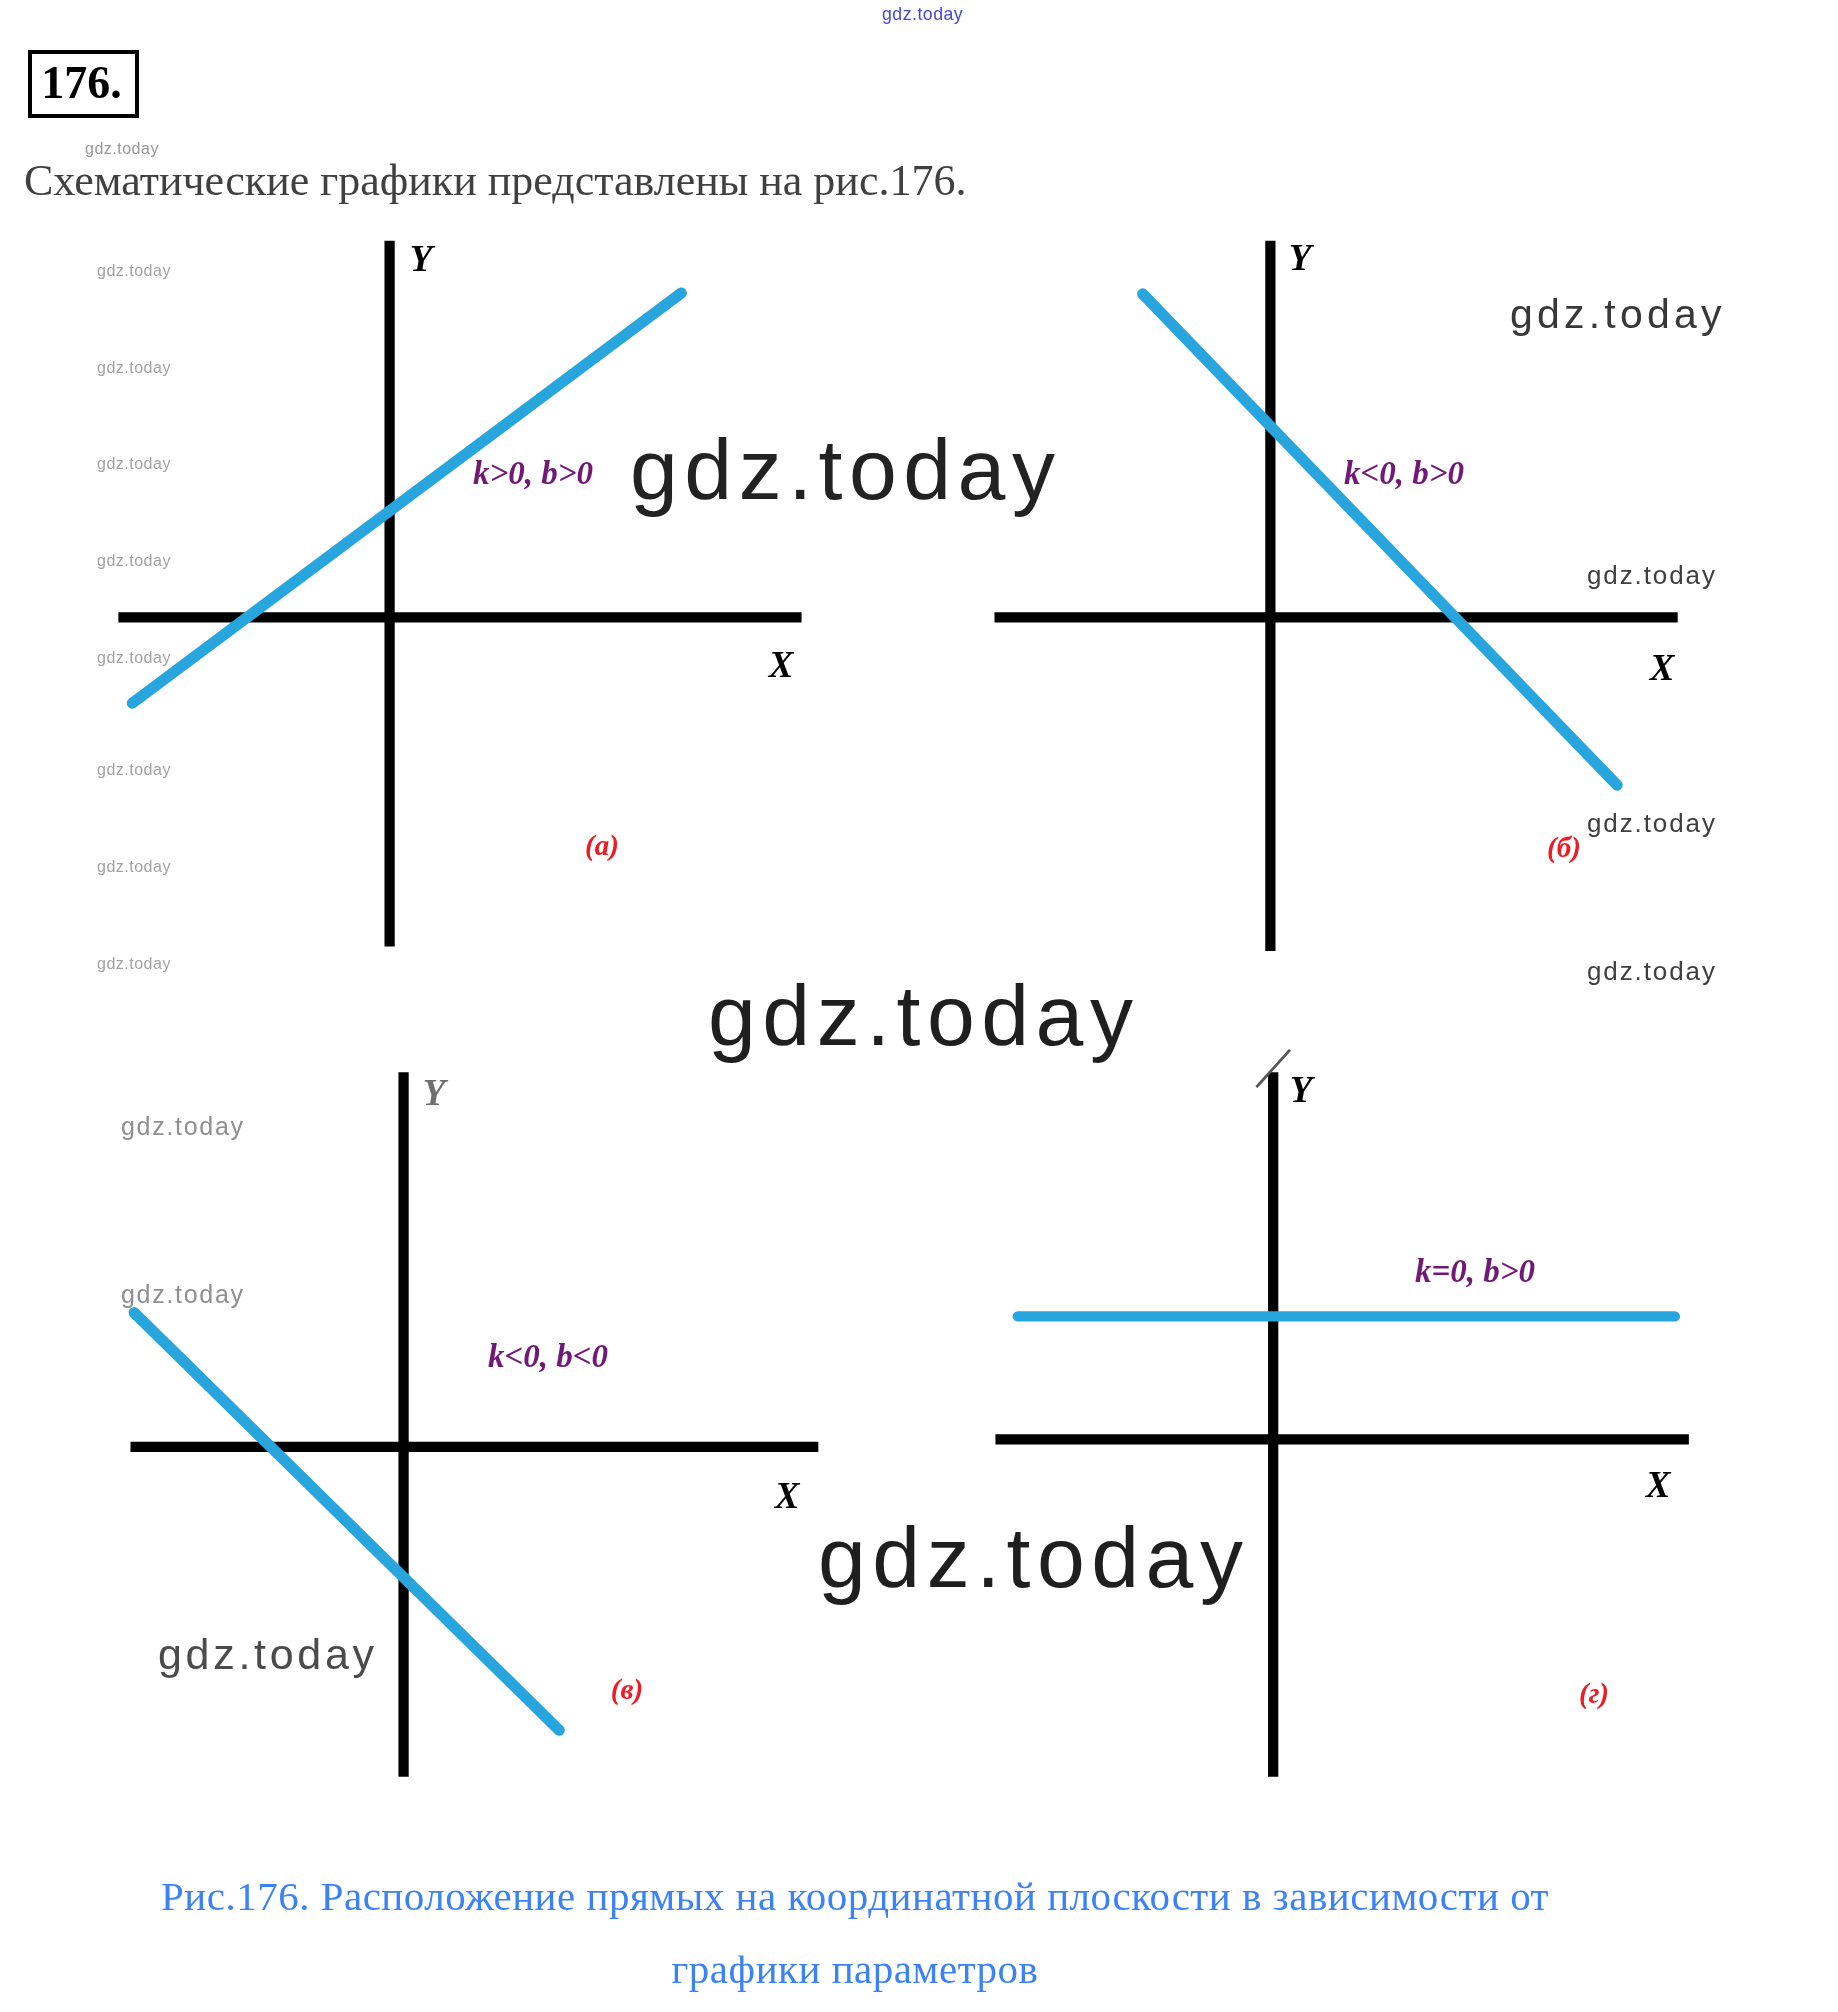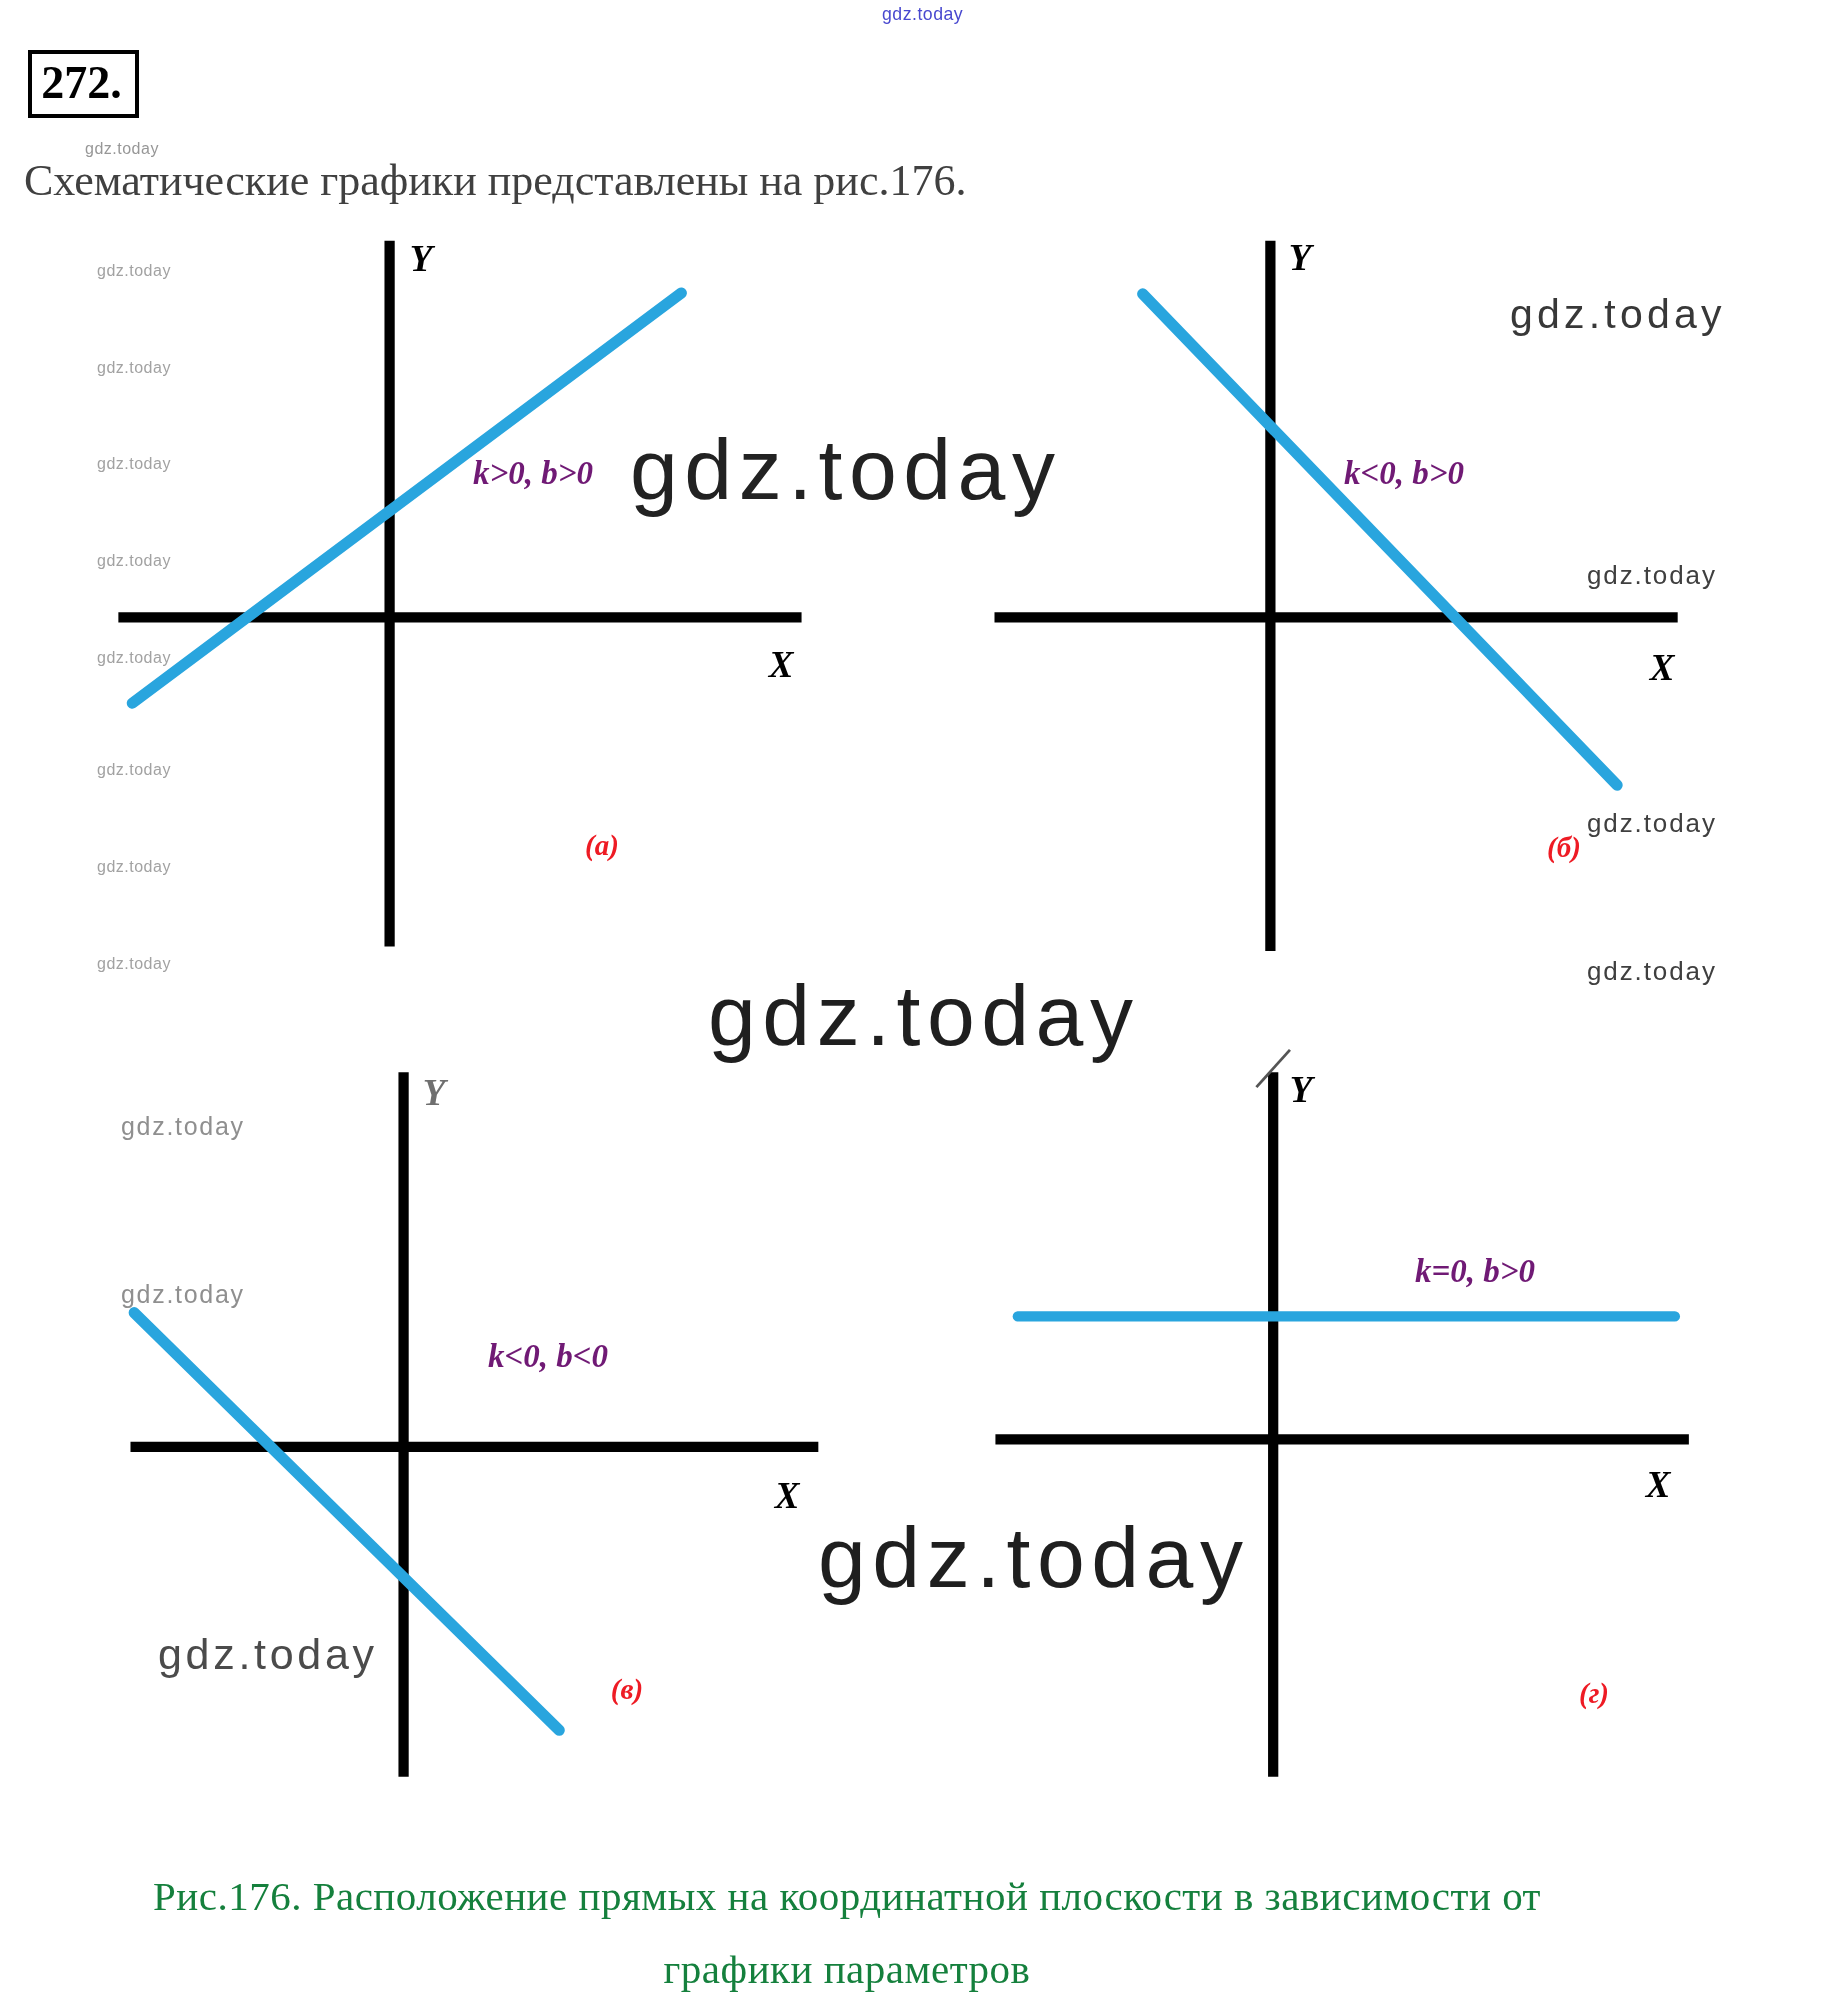--- a/index.html
+++ b/index.html
@@ -26,24 +26,24 @@
   }
 
   .heading{
     left:24px;top:155px;
     font-size:44px;
     color:#404040;
     white-space:nowrap;
   }
 
   .caption{
-    left:8px;width:1678px;
+    left:16px;width:1678px;
     text-align:center;
     font-size:41px;
-    color:#15803d;
+    color:#3b82f6;
     letter-spacing:0.5px;
   }
 
   
   .wm{
     font-family:"Liberation Sans","DejaVu Sans",sans-serif;
     font-weight:300;
     color:#9a9a9a;
     white-space:nowrap;
   }
@@ -91,21 +91,21 @@
     <line x1="433" y1="1150" x2="433" y2="1906" stroke="#000" stroke-width="11"></line>
     <line x1="140" y1="1552" x2="878" y2="1552" stroke="#000" stroke-width="11"></line>
     <line x1="144" y1="1408" x2="600" y2="1856" stroke="#29a5de" stroke-width="12" stroke-linecap="round"></line>
 
     <line x1="1366" y1="1150" x2="1366" y2="1906" stroke="#000" stroke-width="11"></line>
     <line x1="1068" y1="1544" x2="1812" y2="1544" stroke="#000" stroke-width="11"></line>
     <line x1="1092" y1="1412" x2="1797" y2="1412" stroke="#29a5de" stroke-width="11" stroke-linecap="round"></line>
     <line x1="1348" y1="1166" x2="1384" y2="1126" stroke="#555" stroke-width="3"></line>
   </svg>
 
-  <div class="abs numbox">272.</div>
+  <div class="abs numbox">176.</div>
 
   <div class="abs heading">Схематические графики представлены на рис.176.</div>
 
   <div class="abs wm wm-top-blue">gdz.today</div>
   <div class="abs wm wm-tiny-heading">gdz.today</div>
 
   <div class="abs wm wm-left" style="top:262px">gdz.today</div>
   <div class="abs wm wm-left" style="top:359px">gdz.today</div>
   <div class="abs wm wm-left" style="top:455px">gdz.today</div>
   <div class="abs wm wm-left" style="top:552px">gdz.today</div>

